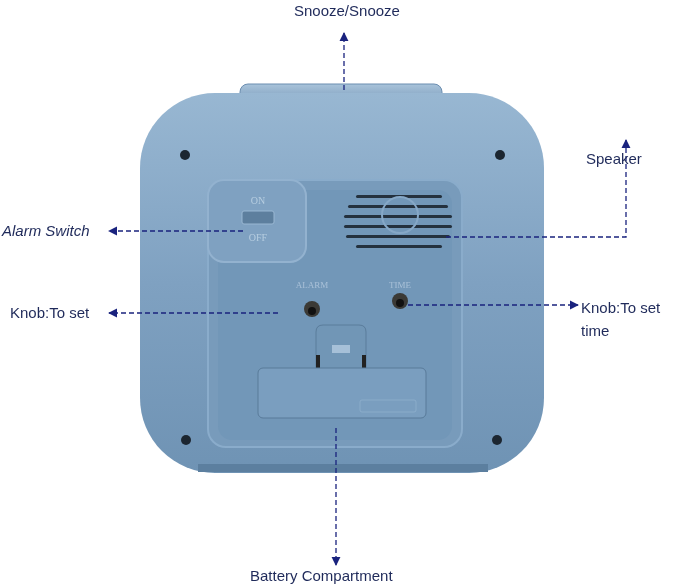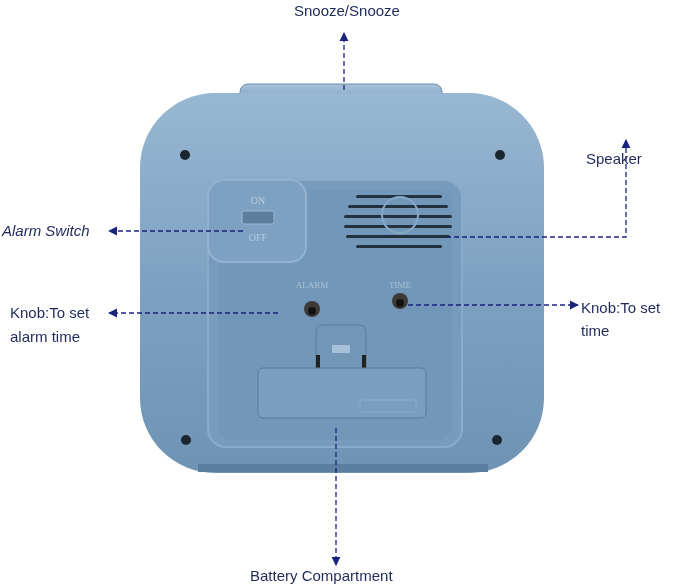--- a/index.html
+++ b/index.html
@@ -99,19 +99,18 @@
     <line x1="408" y1="305" x2="578" y2="305" marker-end="url(#arrow)"></line>
     <line x1="336" y1="428" x2="336" y2="565" marker-end="url(#arrow)"></line>
   </g>
 </svg>
 
 <div class="label" style="left:294px; top:0px;">Snooze/Snooze</div>
 <div class="label" style="left:586px; top:108px;margin-top:40px;">Speaker</div>
 <div class="label" style="left:2px; top:220px;font-style:italic;">Alarm Switch</div>
 <div class="label" style="left:10px; top:302px;">
   <div>Knob:To set</div>
-  <div style="margin-top:3px;">alarm time</div>
 </div>
 <div class="label" style="left:581px; top:297px;">
   <div>Knob:To set</div>
   <div style="margin-top:2px;">time</div>
 </div>
 <div class="label" style="left:250px; top:565px;">Battery Compartment</div>
 
 </body></html>

